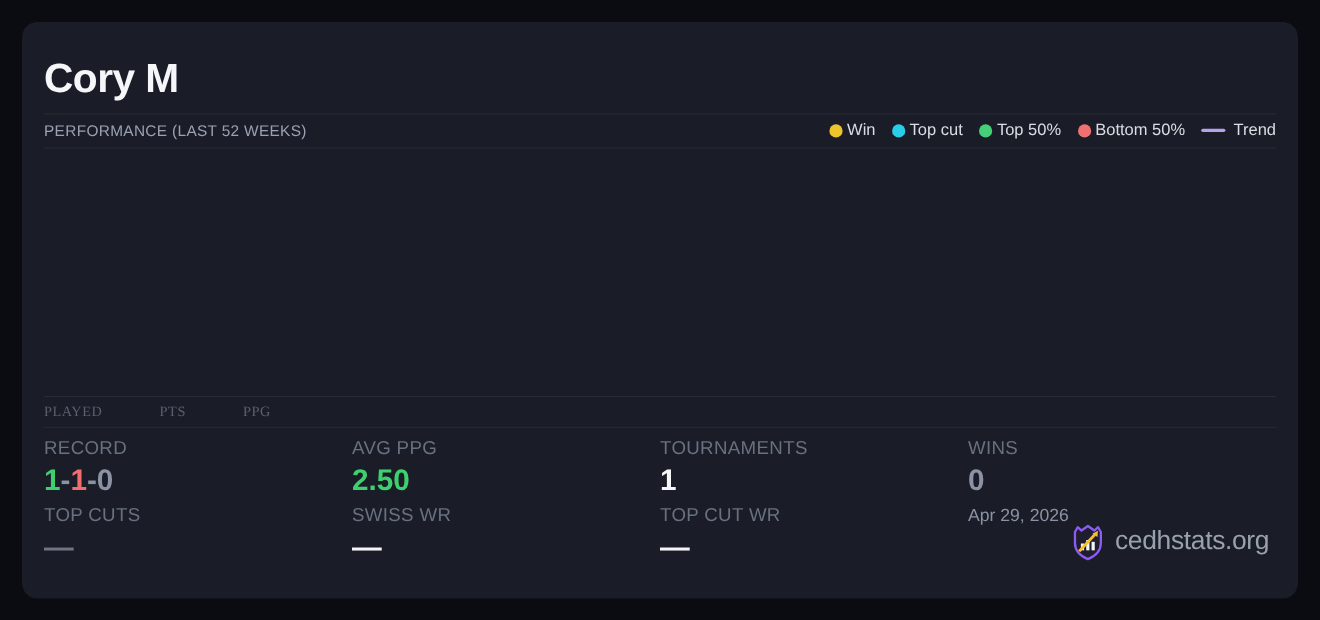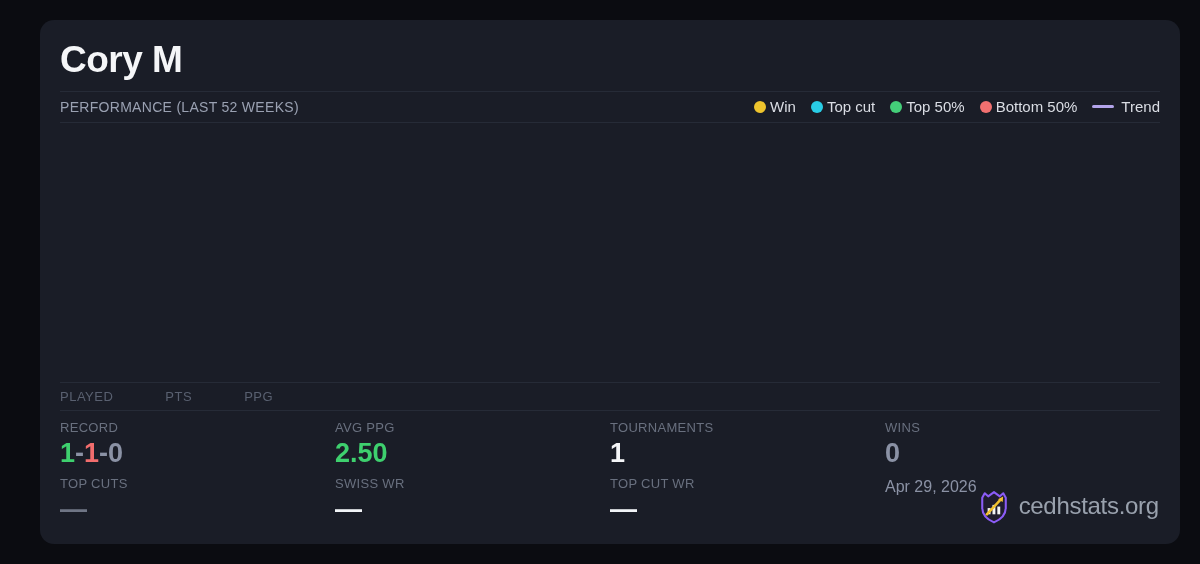--- a/index.html
+++ b/index.html
@@ -8,25 +8,24 @@
     background: var(--bg, #0b0c11);
     font-family: "Liberation Sans", sans-serif;
     overflow: hidden;
     position: relative;
   }
   .card {
     position: absolute;
     left: 20px; top: 20px; right: 20px; bottom: 20px;
     background: var(--card, #1a1d27);
     border-radius: 14px;
-    padding: 4px 20px;
+    padding: 16px 20px;
     box-sizing: border-box;
     display: flex;
     flex-direction: column;
-    margin-left: 20px;
   }
   .title {
     color: #f5f6f8;
     font-size: 37px;
     font-weight: bold;
     letter-spacing: -0.5px;
     padding: 16px 0 10px 0;
     border-bottom: 1px solid var(--divider, #262b37);
     line-height: 1.1;
   }
@@ -52,30 +51,30 @@
   .trend-swatch { width: 22px; height: 3px; border-radius: 2px; background: var(--legend-purple, #b3a4ea); display: inline-block; margin-right: 3px; }
   .chart-area { flex: 1; }
   .decks-header {
     display: flex;
     justify-content: space-between;
     align-items: center;
     height: 27px;
     border-top: 1px solid var(--divider, #262b37);
     border-bottom: 1px solid var(--divider, #262b37);
   }
-  .deck-cols { display: flex; gap: 52px; }
+  .deck-cols { display: flex; gap: 52px; font-family: Liberation Serif, serif; }
   .deck-col { color: var(--colhead, #596070); font-size: 13px; letter-spacing: 0.5px; text-align: right; }
   .stats {
     display: grid;
     grid-template-columns: 1fr 1fr 1fr 1fr;
     padding: 9px 0 8px 0;
   }
   .stat-label {
     color: var(--label, #69707f);
-    font-size: 13px;
+    font-size: 17px;
     letter-spacing: 0.3px;
     margin-bottom: 3px;
   }
   .stat-value {
     font-size: 27px;
     font-weight: bold;
     line-height: 1.15;
     color: #f5f6f8;
     margin-bottom: 7px;
   }

